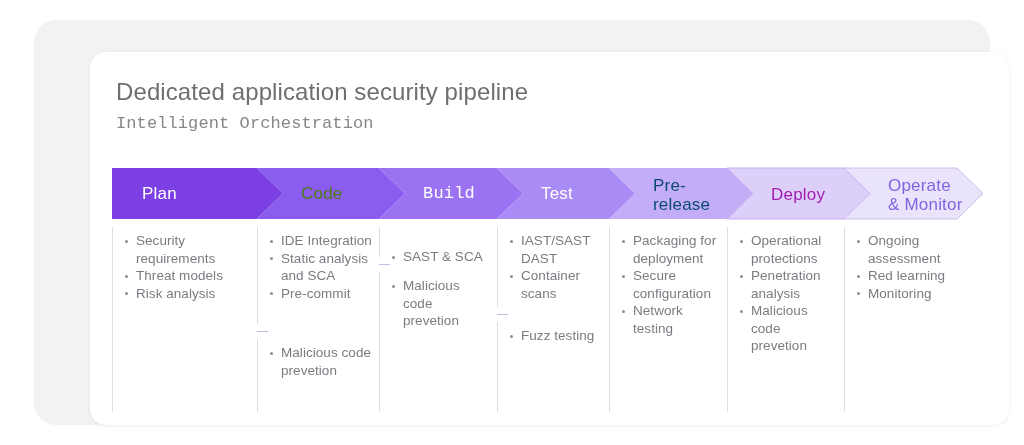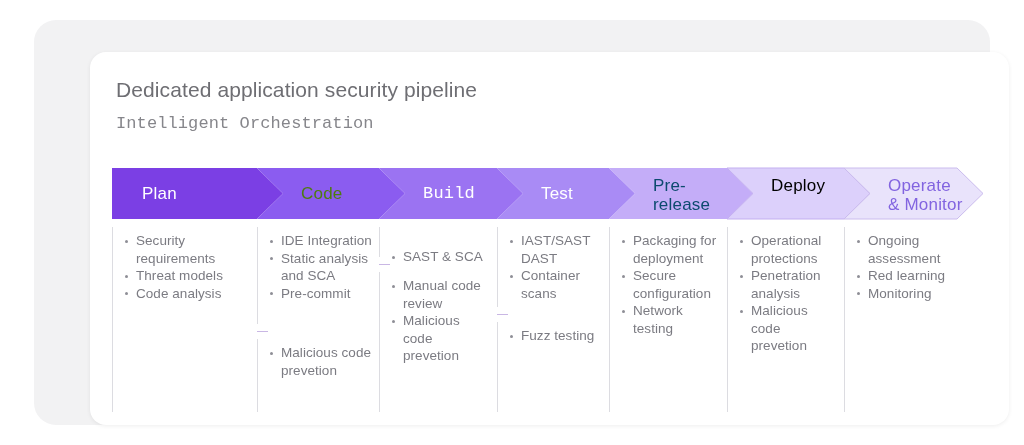--- a/index.html
+++ b/index.html
@@ -32,21 +32,21 @@
     height: 373px;
     background: #ffffff;
     border-radius: 16px;
     box-shadow: 0 1px 4px rgba(0,0,0,0.07);
   }
 
   .page-title {
     position: absolute;
     left: 26px;
     top: 26px;
-    font-size: 21px;
+    font-size: 24px;
     font-weight: 400;
     color: #6e6e73;
     letter-spacing: 0.1px;
     white-space: nowrap;
   }
   .page-subtitle {
     position: absolute;
     left: 26px;
     top: 62px;
     font-size: 17px;
@@ -160,34 +160,34 @@
           <polygon points="615,0 732,0 758,25.5 732,51 615,51 641,25.5" fill="#dcd0fb" stroke="#c3aff0" stroke-width="1"></polygon>
           <polygon points="732,0 845,0 871,25.5 845,51 732,51 758,25.5" fill="#e9e3fb" stroke="#cbbcee" stroke-width="1"></polygon>
         </svg>
       <div id="band-labels">
           <div class="stage-label" style="left: 30px; color: rgb(255, 255, 255); top: 16px;">Plan</div>
           <div class="stage-label" style="left: 189px; color: #4d7c0f; top: 16px;">Code</div>
           <div class="stage-label" style="left: 311px; color: rgb(255, 255, 255); top: 16px; font-family: Liberation Mono, monospace;">Build</div>
           <div class="stage-label" style="left: 429px; color: rgb(255, 255, 255); top: 16px;">Test</div>
           <div class="stage-label" style="left: 541px; color: #0c4a6e; top: 8px;">Pre-
 release</div>
-          <div class="stage-label" style="left: 659px; color: #000000; top: 8px;">Deploy</div>
+          <div class="stage-label" style="left: 659px; color: #a21caf; top: 17px;">Deploy</div>
           <div class="stage-label" style="left: 776px; color: rgb(130, 100, 224); top: 8px;">Operate
 &amp; Monitor</div>
         </div>
     </div>
 
     <div class="columns" id="columns">
         <div class="col" style="left: 0px; width: 145px;">
           <div class="col-divider" style="top: 0px; height: 185px;"></div>
           <div class="group" style="top: 5px; width: 127px;">
             <ul class="bullets">
               <li>Security requirements</li>
               <li>Threat models</li>
-              <li>Code analysis</li>
+              <li>Risk analysis</li>
             </ul>
           </div>
         </div>
         <div class="col" style="left: 145px; width: 122px;">
           <div class="col-divider" style="top: 0px; height: 97px;"></div>
           <div class="col-tick" style="top: 104px;"></div>
           <div class="col-divider" style="top: 112px; height: 73px;"></div>
           <div class="group" style="top: 5px; width: 104px;">
             <ul class="bullets">
               <li>IDE Integration</li>
@@ -205,21 +205,20 @@
           <div class="col-divider" style="top: 0px; height: 30px;"></div>
           <div class="col-tick" style="top: 37px;"></div>
           <div class="col-divider" style="top: 45px; height: 140px;"></div>
           <div class="group" style="top: 21px; width: 100px;">
             <ul class="bullets">
               <li>SAST &amp; SCA</li>
             </ul>
           </div>
           <div class="group" style="top: 50px; width: 100px;">
             <ul class="bullets">
-              <li>Manual code review</li>
               <li>Malicious code prevetion</li>
             </ul>
           </div>
         </div>
         <div class="col" style="left: 385px; width: 112px;">
           <div class="col-divider" style="top: 0px; height: 80px;"></div>
           <div class="col-tick" style="top: 87px;"></div>
           <div class="col-divider" style="top: 95px; height: 90px;"></div>
           <div class="group" style="top: 5px; width: 94px;">
             <ul class="bullets">

